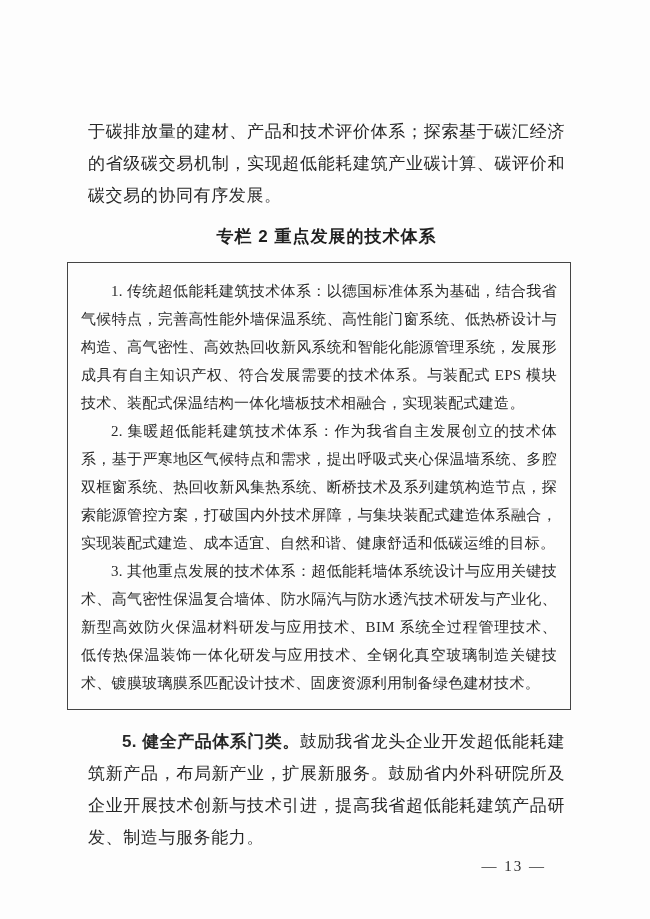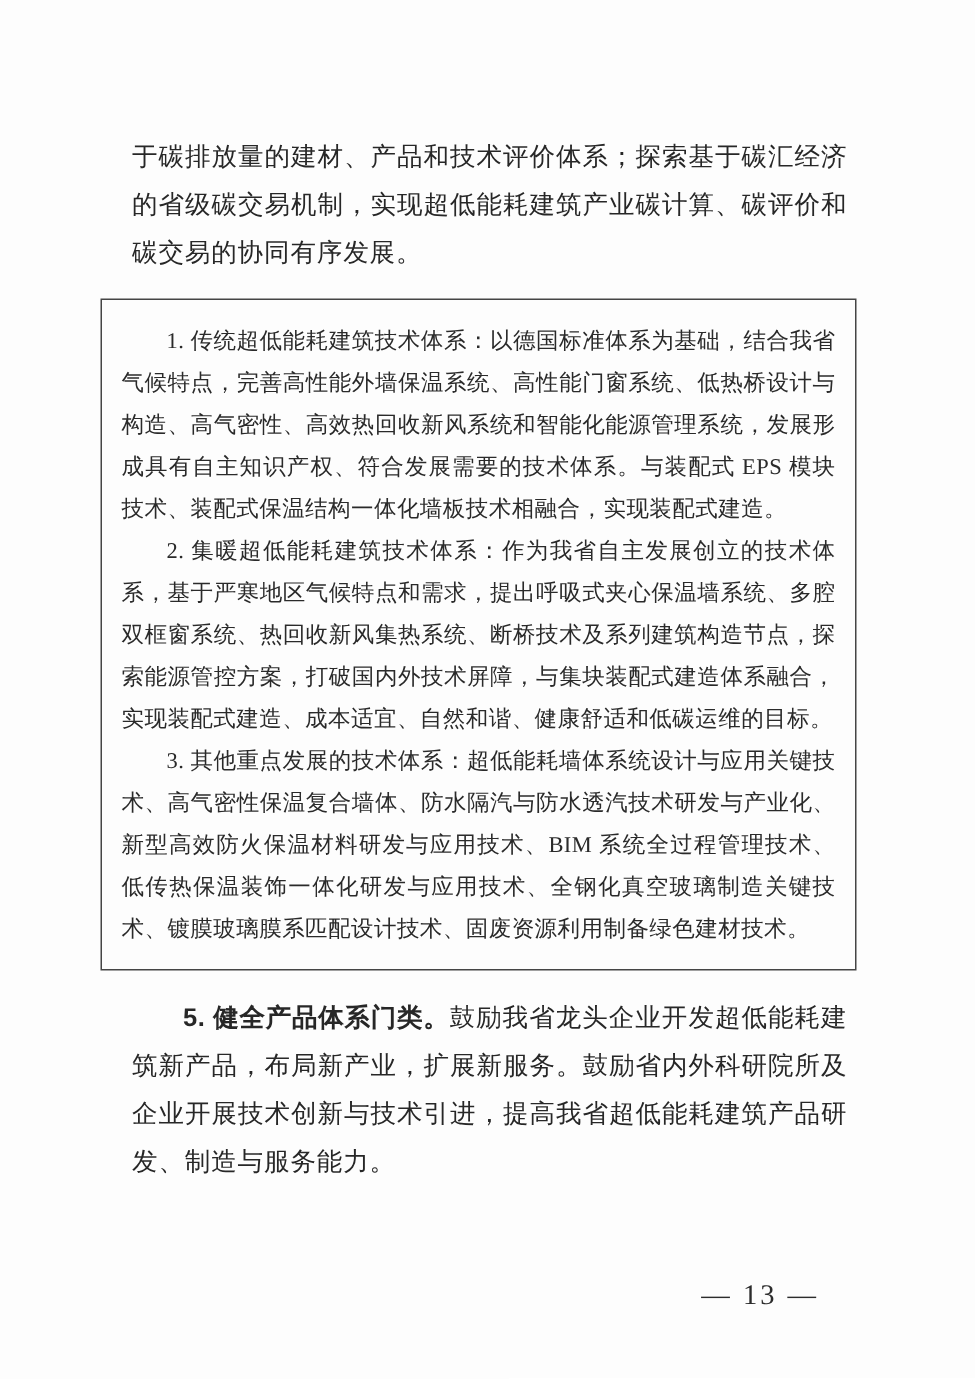--- a/index.html
+++ b/index.html
@@ -7,21 +7,21 @@
     padding: 0;
     background: #ffffff;
   }
   .page {
     position: relative;
     width: 650px;
     height: 919px;
     margin: 0 auto;
     background: #fdfdfd;
     box-sizing: border-box;
-    padding: 89px 85px 0 88px;
+    padding: 116px 85px 0 88px;
     font-family: "Liberation Serif", serif;
     color: #272727;
     overflow: hidden;
   }
   .intro {
     margin: 0;
     font-size: 17px;
     line-height: 32px;
     letter-spacing: 0.6px;
     text-align: justify;
@@ -60,33 +60,34 @@
   }
   .body-para .lead {
     font-weight: bold;
     font-family: "Liberation Sans", sans-serif;
     letter-spacing: 0.4px;
   }
   .page-number {
     position: absolute;
     right: 104px;
     bottom: 44px;
-    font-size: 19px;
+    font-size: 15px;
     letter-spacing: 2px;
     color: #2c2c2c;
     white-space: nowrap;
   }
 </style>
 </head>
 <body>
 
 <div class="page">
 
   <p class="intro">于碳排放量的建材、产品和技术评价体系；探索基于碳汇经济的省级碳交易机制，实现超低能耗建筑产业碳计算、碳评价和碳交易的协同有序发展。</p>
 
+  <h2 class="box-title">专栏 2  重点发展的技术体系</h2>
 
   <div class="column-box">
     <p class="box-para">1. 传统超低能耗建筑技术体系：以德国标准体系为基础，结合我省气候特点，完善高性能外墙保温系统、高性能门窗系统、低热桥设计与构造、高气密性、高效热回收新风系统和智能化能源管理系统，发展形成具有自主知识产权、符合发展需要的技术体系。与装配式 EPS 模块技术、装配式保温结构一体化墙板技术相融合，实现装配式建造。</p>
     <p class="box-para">2. 集暖超低能耗建筑技术体系：作为我省自主发展创立的技术体系，基于严寒地区气候特点和需求，提出呼吸式夹心保温墙系统、多腔双框窗系统、热回收新风集热系统、断桥技术及系列建筑构造节点，探索能源管控方案，打破国内外技术屏障，与集块装配式建造体系融合，实现装配式建造、成本适宜、自然和谐、健康舒适和低碳运维的目标。</p>
     <p class="box-para">3. 其他重点发展的技术体系：超低能耗墙体系统设计与应用关键技术、高气密性保温复合墙体、防水隔汽与防水透汽技术研发与产业化、新型高效防火保温材料研发与应用技术、BIM 系统全过程管理技术、低传热保温装饰一体化研发与应用技术、全钢化真空玻璃制造关键技术、镀膜玻璃膜系匹配设计技术、固废资源利用制备绿色建材技术。</p>
   </div>
 
   <p class="body-para"><span class="lead">5. 健全产品体系门类。</span><span>鼓励我省龙头企业开发超低能耗建筑新产品，布局新产业，扩展新服务。鼓励省内外科研院所及企业开展技术创新与技术引进，提高我省超低能耗建筑产品研发、制造与服务能力。</span></p>
 
   <div class="page-number">— 13 —</div>

